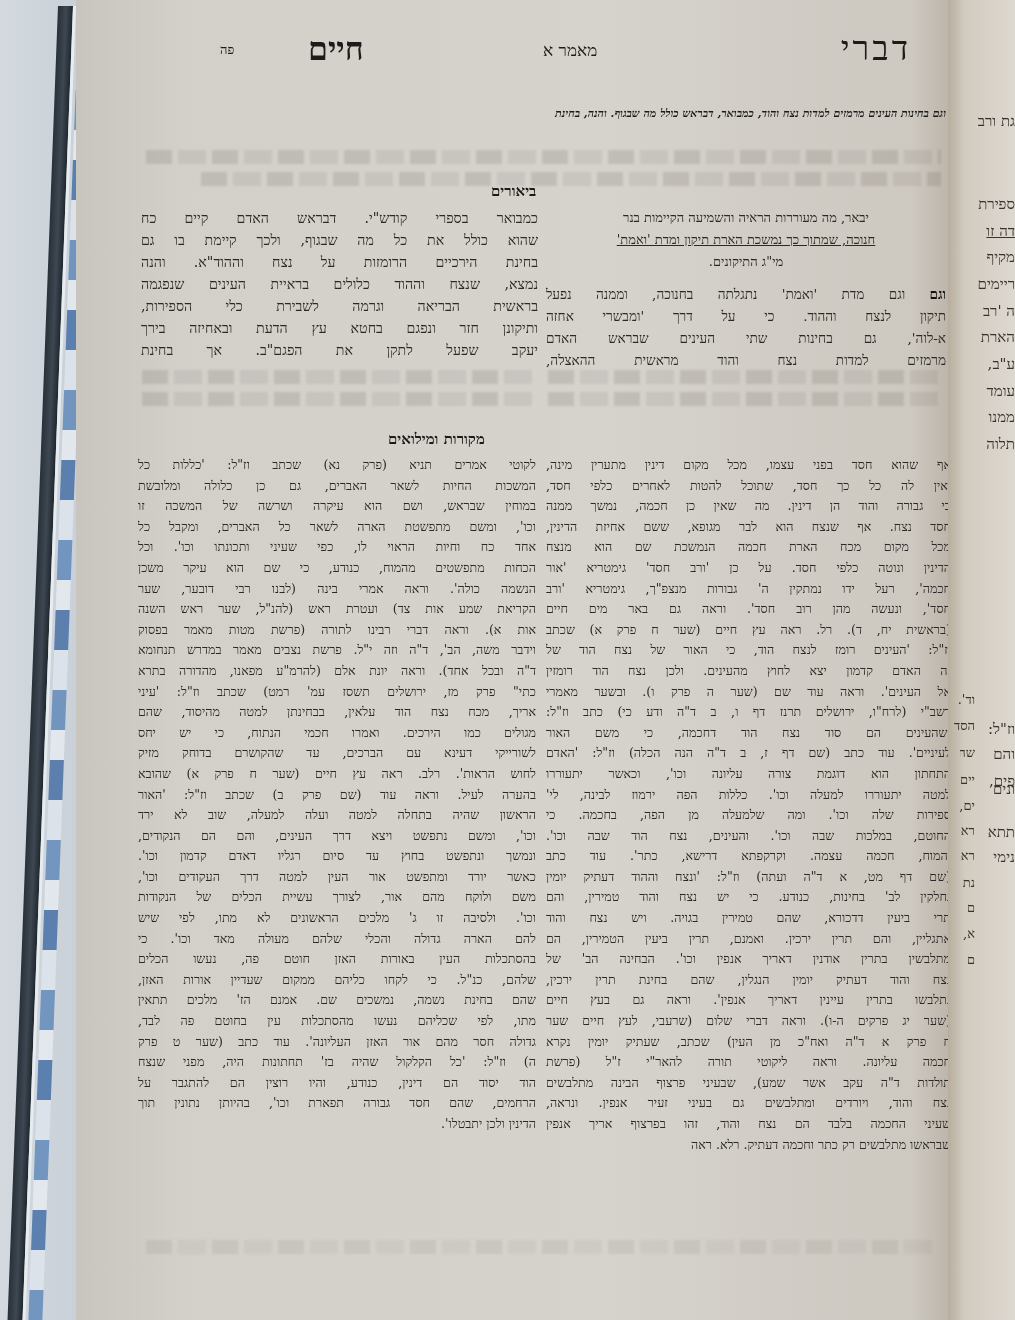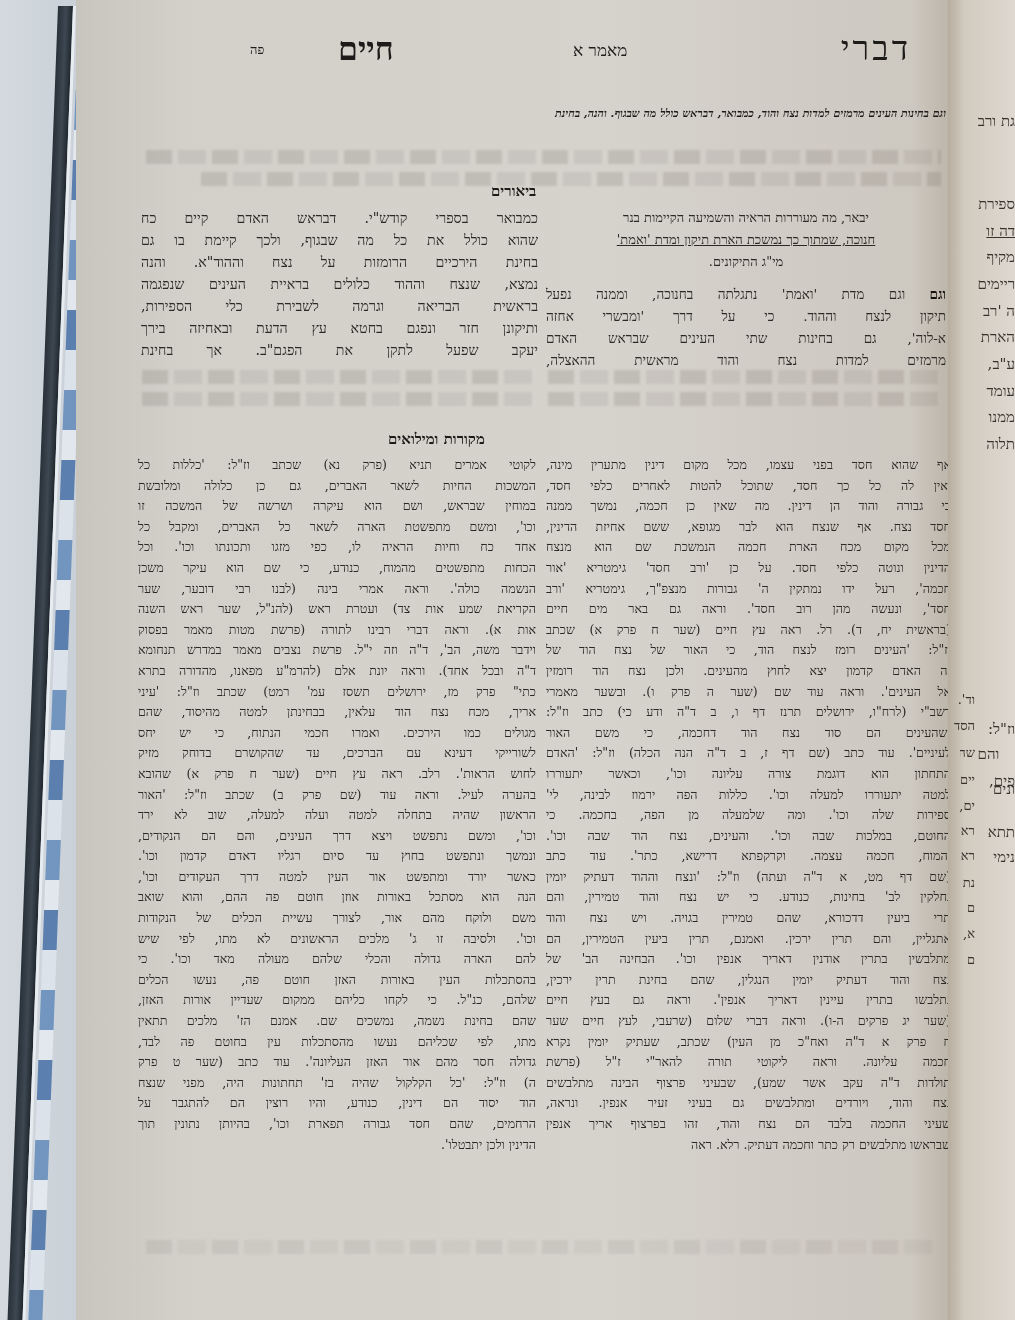--- a/index.html
+++ b/index.html
@@ -47,21 +47,21 @@
     .next-page .frag {
       position: absolute; right: 0; white-space: nowrap;
       font-size: 15px; color: #36322c; text-align: right;
       left: 14px; overflow: hidden;
     }
     
     .running-head {
       position: absolute; top: 28px; left: 72px; right: 200px;
       height: 50px;
     }
-    .rh-word { position: absolute; font-weight: bold; color: #1e1c1a; margin-left: 30px; }
+    .rh-word { position: absolute; font-weight: bold; color: #1e1c1a; }
     .rh-right { right: -155px; top: 0; font-size: 34px; letter-spacing: 3px; font-weight: normal; text-align: right; }
     .rh-left  { left: 160px; top: 2px; font-size: 32px; }
     .rh-mid   { left: 395px; top: 12px; font-size: 17px; font-weight: normal; }
     .rh-page  { left: 72px; top: 14px; font-size: 13px; font-weight: normal; }
 
     .main-line {
       position: absolute; top: 107px; left: 70px; width: 800px;
       font-size: 11px; font-style: italic; font-weight: bold; color: #1c1a18;
       text-align: right; white-space: nowrap; overflow: hidden;
     }
@@ -169,38 +169,37 @@
       <div class="line">נצח והוד, ויורדים ומתלבשים גם בעיני זעיר אנפין. ונראה,</div>
       <div class="line">שעיני החכמה בלבד הם נצח והוד, זהו בפרצוף אריך אנפין</div>
       <div class="line last">שבראשו מתלבשים רק כתר וחכמה דעתיק.   רלא. ראה</div>
     </div>
 
   <div class="col" id="mekorot-left" style="top:455px; left:62px; width:398px; font-size:12.6px; line-height:20.6px;">
       <div class="line">לקוטי אמרים תניא (פרק נא) שכתב וז"ל: 'כללות כל</div>
       <div class="line">המשכות החיות לשאר האברים, גם כן כלולה ומלובשת</div>
       <div class="line">במוחין שבראש, ושם הוא עיקרה ושרשה של המשכה זו</div>
       <div class="line">וכו', ומשם מתפשטת הארה לשאר כל האברים, ומקבל כל</div>
-      <div class="line">אחד כח וחיות הראיה לו, כפי מזגו ותכונתו וכו'. וכל</div>
+      <div class="line">אחד כח וחיות הראוי לו, כפי שעיני ותכונתו וכו'. וכל</div>
       <div class="line">הכחות מתפשטים מהמוח, כנודע, כי שם הוא עיקר משכן</div>
       <div class="line">הנשמה כולה'. וראה אמרי בינה (לבנו רבי דובער, שער</div>
       <div class="line">הקריאת שמע אות צד) ועטרת ראש (להנ"ל, שער ראש השנה</div>
       <div class="line">אות א). וראה דברי רבינו לתורה (פרשת מטות מאמר בפסוק</div>
       <div class="line">וידבר משה, הב', ד"ה וזה י"ל. פרשת נצבים מאמר במדרש תנחומא</div>
       <div class="line">ד"ה ובכל אחד). וראה יונת אלם (להרמ"ע מפאנו, מהדורה בתרא</div>
       <div class="line">כתי" פרק מז, ירושלים תשסז עמ' רמט) שכתב וז"ל: 'עיני</div>
       <div class="line">אריך, מכח נצח הוד עלאין, בבחינתן למטה מהיסוד, שהם</div>
       <div class="line">מגולים כמו הירכים. ואמרו חכמי הנתוח, כי יש יחס</div>
       <div class="line">לשורייקי דעינא עם הברכים, עד שהקושרם בדוחק מזיק</div>
       <div class="line">לחוש הראות'.   רלב. ראה עץ חיים (שער ח פרק א) שהובא</div>
       <div class="line">בהערה לעיל. וראה עוד (שם פרק ב) שכתב וז"ל: 'האור</div>
       <div class="line">הראשון שהיה בתחלה למטה ועלה למעלה, שוב לא ירד</div>
       <div class="line">וכו', ומשם נתפשט ויצא דרך העינים, והם הם הנקודים,</div>
       <div class="line">ונמשך ונתפשט בחוץ עד סיום רגליו דאדם קדמון וכו'.</div>
       <div class="line">כאשר יורד ומתפשט אור העין למטה דרך העקודים וכו',</div>
-      <div class="line">הנה הוא מסתכל באורות אוזן חוטם פה ההם, והוא שואב</div>
       <div class="line">משם ולוקח מהם אור, לצורך עשיית הכלים של הנקודות</div>
       <div class="line">וכו'. ולסיבה זו ג' מלכים הראשונים לא מתו, לפי שיש</div>
       <div class="line">להם הארה גדולה והכלי שלהם מעולה מאד וכו'. כי</div>
       <div class="line">בהסתכלות העין באורות האזן חוטם פה, נעשו הכלים</div>
       <div class="line">שלהם, כנ"ל. כי לקחו כליהם ממקום שעדיין אורות האזן,</div>
       <div class="line">שהם בחינת נשמה, נמשכים שם. אמנם הז' מלכים תתאין</div>
       <div class="line">מתו, לפי שכליהם נעשו מהסתכלות עין בחוטם פה לבד,</div>
       <div class="line">גדולה חסר מהם אור האזן העליונה'. עוד כתב (שער ט פרק</div>
       <div class="line">ה) וז"ל: 'כל הקלקול שהיה בז' תחתונות היה, מפני שנצח</div>
       <div class="line">הוד יסוד הם דינין, כנודע, והיו רוצין הם להתגבר על</div>
@@ -217,21 +216,21 @@
     <div class="frag" style="top: 222px; text-decoration: underline;">דה זו</div>
     <div class="frag" style="top: 248px;">מקיף</div>
     <div class="frag" style="top: 275px;">ריימים</div>
     <div class="frag" style="top: 302px;">ה 'רב</div>
     <div class="frag" style="top: 328px;">הארת</div>
     <div class="frag" style="top: 355px;">ע"ב,</div>
     <div class="frag" style="top: 382px;">עומד</div>
     <div class="frag" style="top: 408px;">ממנו</div>
     <div class="frag" style="top: 435px;">תלוה</div>
     <div class="frag" style="top: 720px;">וז"ל:</div>
-    <div class="frag" style="top: 745px; text-align: center;">והם</div>
+    <div class="frag" style="top: 745px;">והם</div>
     <div class="frag" style="top: 772px;">פים,</div>
     <div class="frag" style="top: 768px; margin-top: 12px;">ונים</div>
     <div class="frag" style="top: 823px;">תתא</div>
     <div class="frag" style="top: 848px;">נימי</div>
     <div class="frag" style="top: 692px; left: 2px; right: 40px; font-size: 13px;">וד'.</div>
     <div class="frag" style="top: 718px; left: 2px; right: 40px; font-size: 13px;">הסד</div>
     <div class="frag" style="top: 745px; left: 12px; right: 40px; font-size: 13px;">שה,</div>
     <div class="frag" style="top: 772px; left: 2px; right: 40px; font-size: 13px;">יים</div>
     <div class="frag" style="top: 798px; left: 2px; right: 40px; font-size: 13px;">ים,</div>
     <div class="frag" style="top: 823px; left: 2px; right: 40px; font-size: 13px;">רא</div>

